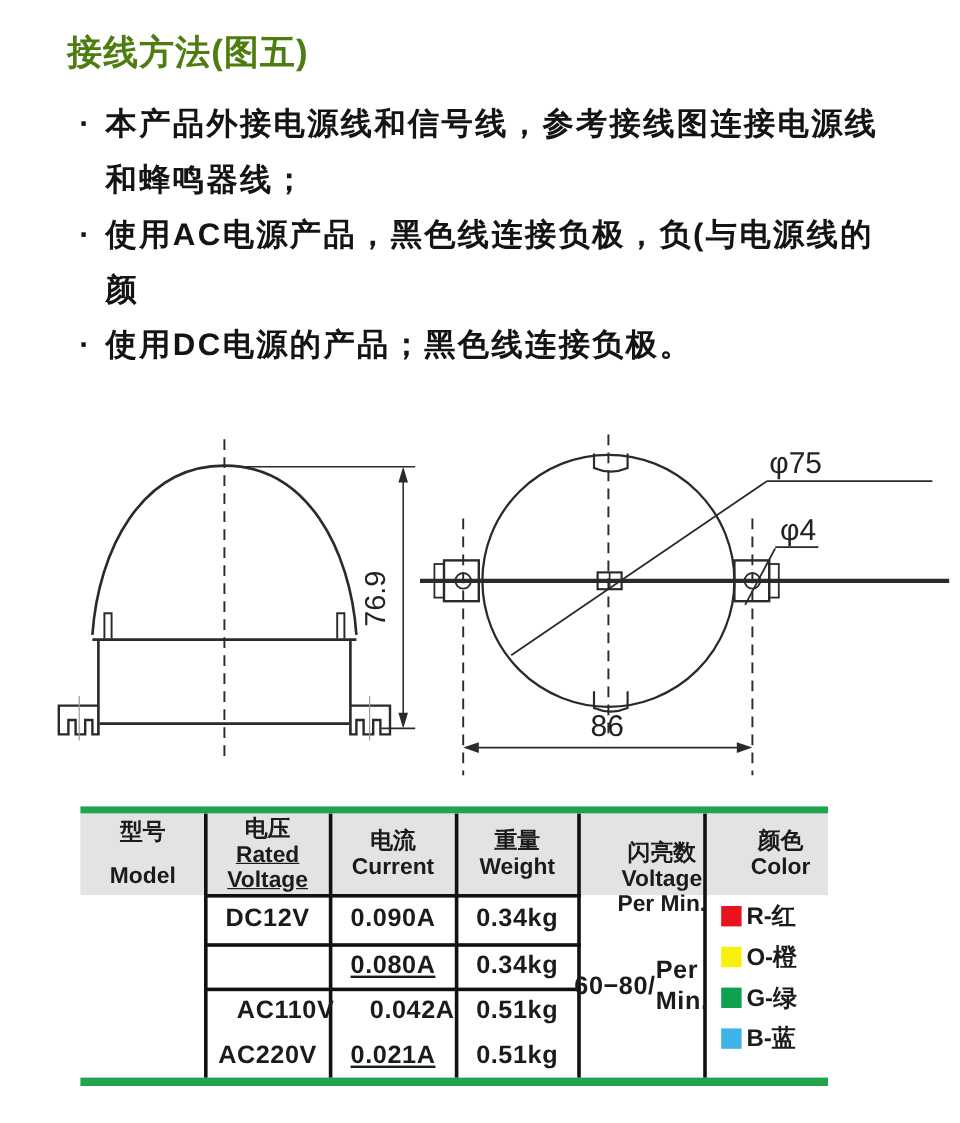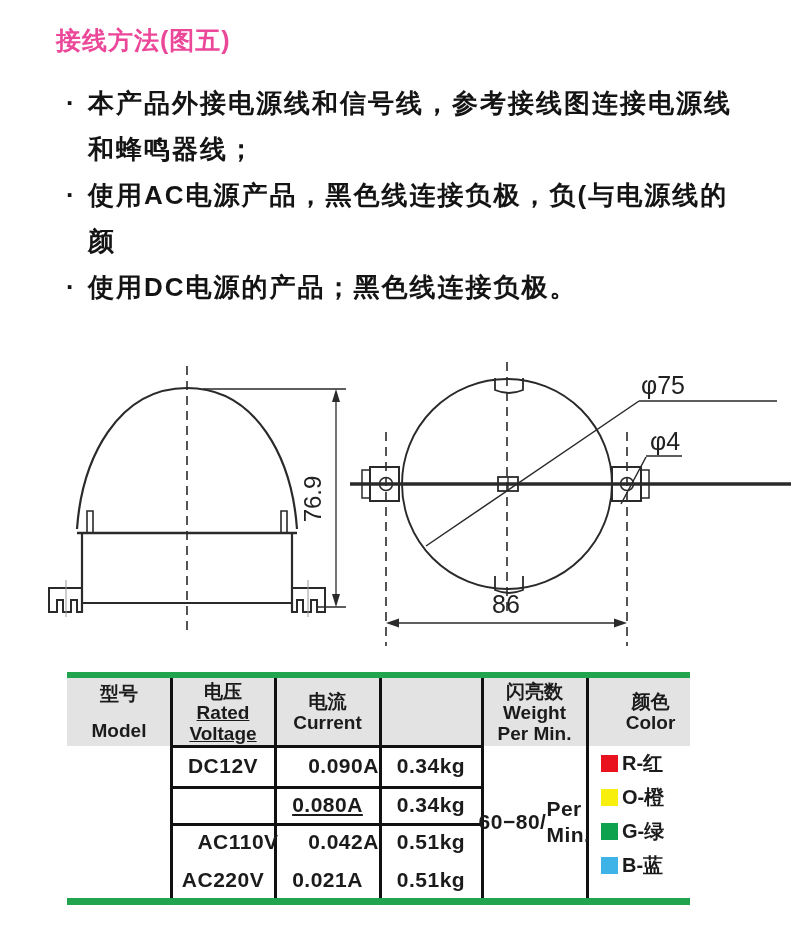--- a/index.html
+++ b/index.html
@@ -4,21 +4,21 @@
 <style>
   * { box-sizing: border-box; }
   html,body { margin:0; padding:0; }
   body {
     width:800px; height:936px; background:#ffffff; position:relative;
     font-family:"Liberation Sans", sans-serif; color:#1b1b1b;
     overflow:hidden;
   }
   .title {
     position:absolute; left:56px; top:24px; margin:0;
-    font-size:25px; font-weight:bold; letter-spacing:1px; color:#ec4899;
+    font-size:29px; font-weight:bold; letter-spacing:1px; color:#4d7c0f;
   }
   .bullets { position:absolute; left:66px; top:80px; width:690px; }
   .bullet { position:relative; padding-left:22px; font-size:26px;
     font-weight:600; letter-spacing:2px; line-height:46px; color:#141414; }
   .bullet .dot { position:absolute; left:0; top:0; font-size:26px; }
   svg { position:absolute; }
   svg text { font-family:"Liberation Sans", sans-serif; fill:#222; }
 
   .spec-table { position:absolute; left:67px; top:672px; width:623px; height:233px; }
   .bar { position:absolute; left:0; width:623px; background:#22a34d; }
@@ -133,43 +133,47 @@
       <div>Model</div>
     </div>
     <div class="th" style="left:104px; width:104px;">
       <div>电压</div>
       <div style="width:76px;text-decoration:underline;">Rated Voltage</div>
     </div>
     <div class="th" style="left:208px; width:105px;">
       <div>电流</div>
       <div>Current</div>
     </div>
-    <div class="th" style="left:415px; width:105px;">
+    <div class="th" style="left:313px; width:102px;">
+      <div>重量</div>
+      <div>Weight</div>
+    </div>
+    <div class="th" style="left:432px; width:105px;margin-top:20px;">
       <div>闪亮数</div>
-      <div style="width:78px;">Weight Per Min.</div>
+      <div style="width:78px;">Voltage Per Min.</div>
     </div>
     <div class="th" style="left:520px; width:127px;">
       <div>颜色</div>
       <div>Color</div>
     </div>
 
 
     <div class="cell" style="left:104px; top:74px;  width:104px; height:40px;">DC12V</div>
-    <div class="cell" style="left:208px; top:74px;  width:105px; height:40px;margin-left:16px;">0.090A</div>
+    <div class="cell" style="left:208px; top:74px;  width:105px; height:40px;">0.090A</div>
     <div class="cell" style="left:313px; top:74px;  width:102px; height:40px;">0.34kg</div>
 
     <div class="cell" style="left:208px; top:114px; width:105px; height:37px;text-decoration:underline;">0.080A</div>
     <div class="cell" style="left:313px; top:114px; width:102px; height:37px;">0.34kg</div>
 
     <div class="cell" style="left:104px; top:151px; width:104px; height:38px;padding-left:30px;">AC110V</div>
     <div class="cell" style="left:224px; top:151px; width:105px; height:38px;">0.042A</div>
     <div class="cell" style="left:313px; top:151px; width:102px; height:38px;">0.51kg</div>
 
     <div class="cell" style="left:104px; top:189px; width:104px; height:37px;">AC220V</div>
-    <div class="cell" style="left:208px; top:189px; width:105px; height:37px;">0.021A</div>
+    <div class="cell" style="left:208px; top:189px; width:105px; height:37px;text-decoration:underline;">0.021A</div>
     <div class="cell" style="left:313px; top:189px; width:102px; height:37px;">0.51kg</div>
 
     <div class="cell flashes" style="left:415px; top:74px; width:105px; height:152px;">
       <div>60−80/</div>
       <div>Per Min.</div>
     </div>
 
     <div class="color-col">
       <div class="color-item">
         <span class="swatch" style="background: rgb(232, 19, 31);"></span>

